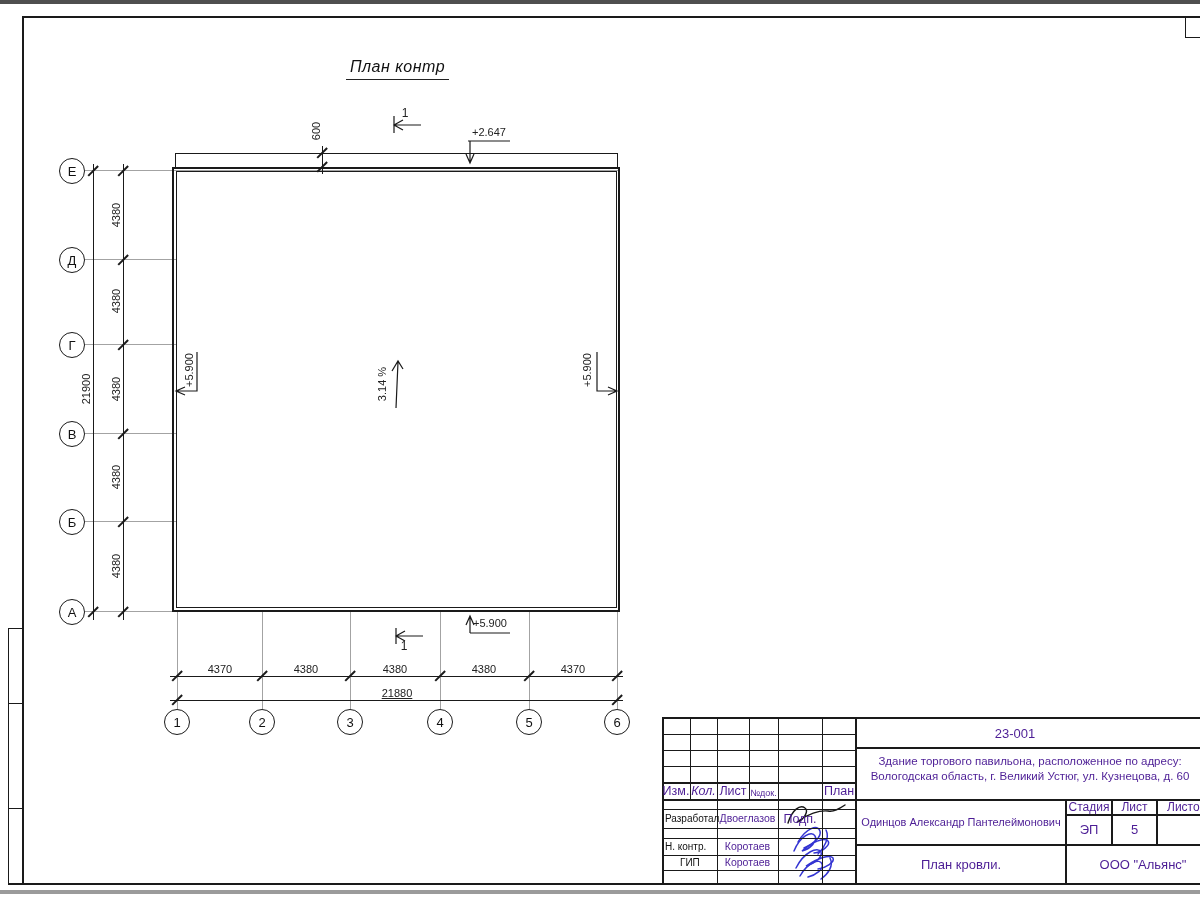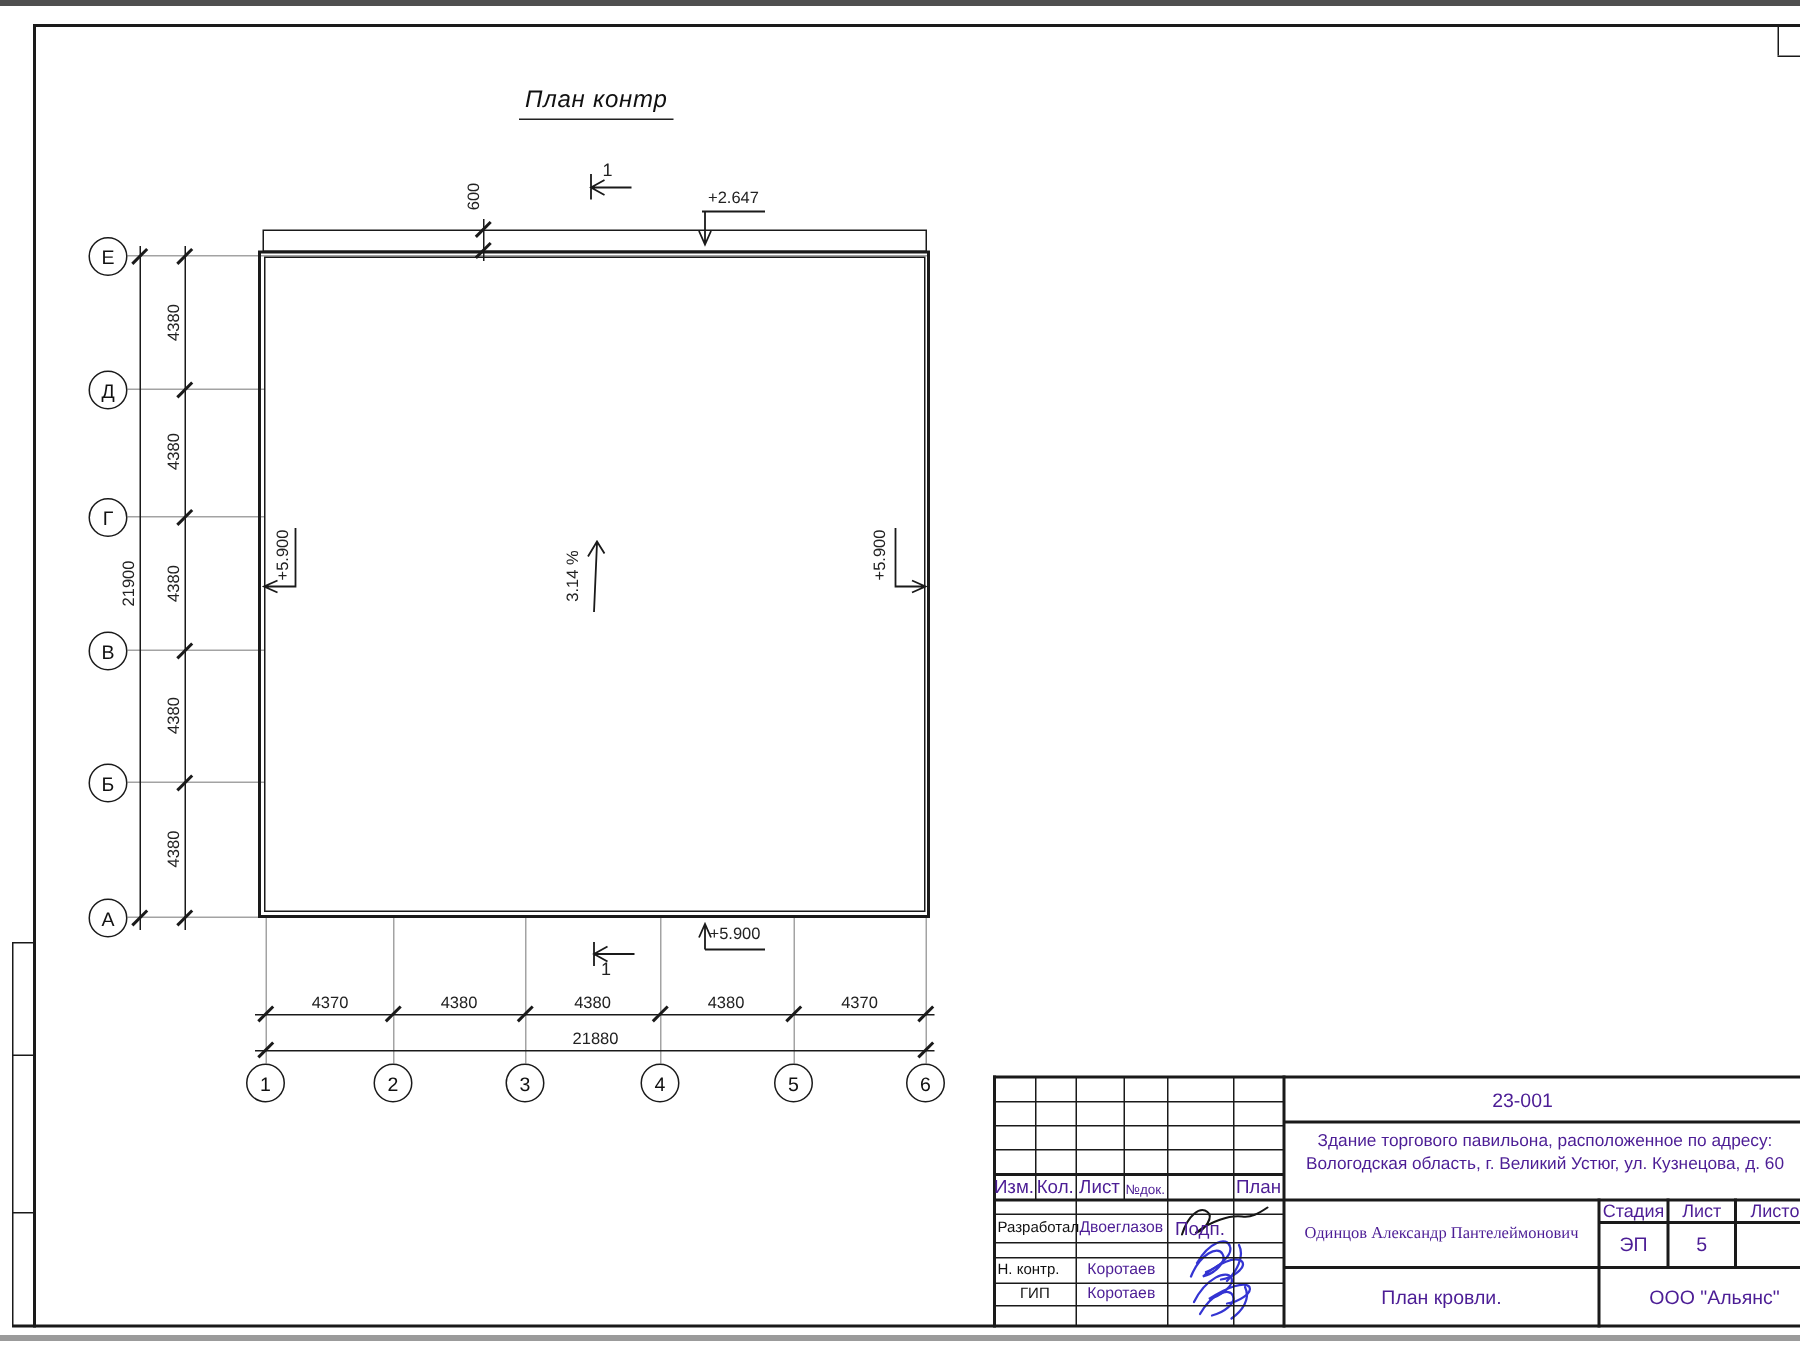--- a/index.html
+++ b/index.html
@@ -131,21 +131,21 @@
   <div class="lab rot" style="left:91px;top:471px;width:50px;">4380</div>
   <div class="lab rot" style="left:91px;top:560px;width:50px;">4380</div>
   <div class="lab rot" style="left:61px;top:383px;width:50px;">21900</div>
   <div class="lab rot" style="left:291px;top:125px;width:50px;">600</div>
 
   <div class="lab" style="left:195px;top:663px;width:50px;">4370</div>
   <div class="lab" style="left:281px;top:663px;width:50px;">4380</div>
   <div class="lab" style="left:370px;top:663px;width:50px;">4380</div>
   <div class="lab" style="left:459px;top:663px;width:50px;">4380</div>
   <div class="lab" style="left:548px;top:663px;width:50px;">4370</div>
-  <div class="lab" style="left:372px;top:687px;width:50px;">21880</div>
+  <div class="lab" style="left:372px;top:687px;width:50px;text-decoration:underline;">21880</div>
 
   <div class="lab" style="left:464px;top:126px;width:50px;">+2.647</div>
   <div class="lab rot" style="left:164px;top:364px;width:50px;">+5.900</div>
   <div class="lab rot" style="left:562px;top:364px;width:50px;">+5.900</div>
   <div class="lab" style="left:465px;top:617px;width:50px;">+5.900</div>
   <div class="lab rot" style="left:357px;top:378px;width:50px;">3.14 %</div>
   <div class="lab" style="left:399px;top:106px;width:12px;font-size:12px;">1</div>
   <div class="lab" style="left:398px;top:639px;width:12px;font-size:12px;">1</div>
 
   <svg class="anno" width="1200" height="900" viewBox="0 0 1200 900">
@@ -195,32 +195,32 @@
   <div class="vl" style="left:778px;top:718px;height:82px;"></div>
   <div class="vl" style="left:822px;top:718px;height:82px;"></div>
   <div class="vl" style="left:717px;top:800px;height:84px;"></div>
   <div class="vl" style="left:778px;top:800px;height:84px;"></div>
   <div class="vl" style="left:822px;top:800px;height:84px;"></div>
 
   <div class="tb" style="left:965px;top:726px;width:100px;font-size:13px;">23-001</div>
   <div class="tb" style="left:858px;top:755px;width:344px;font-size:11.5px;">Здание торгового павильона, расположенное по адресу:</div>
   <div class="tb" style="left:858px;top:770px;width:344px;font-size:11.5px;">Вологодская область, г. Великий Устюг, ул. Кузнецова, д. 60</div>
   <div class="tb" style="left:662px;top:784px;width:28px;font-size:12.5px;">Изм.</div>
-  <div class="tb" style="left:690px;top:784px;width:27px;font-size:12.5px;">Кол.</div>
+  <div class="tb" style="left:690px;top:784px;width:27px;font-size:12.5px;font-style:italic;">Кол.</div>
   <div class="tb" style="left:717px;top:784px;width:32px;font-size:12.5px;">Лист</div>
   <div class="tb" style="left:749px;top:788px;width:29px;font-size:9px;">№док.</div>
   <div class="tb" style="left:778px;top:784px;width:44px;font-size:12.5px;margin-top:28px;">Подп.</div>
   <div class="tb" style="left:822px;top:784px;width:34px;font-size:12.5px;">План</div>
   <div class="tbl" style="left:665px;top:813px;font-size:10px;">Разработал</div>
   <div class="tb" style="left:717px;top:812px;width:61px;font-size:10.5px;">Двоеглазов</div>
   <div class="tbl" style="left:665px;top:841px;font-size:10px;">Н. контр.</div>
   <div class="tb" style="left:717px;top:840px;width:61px;font-size:10.5px;">Коротаев</div>
   <div class="tbl" style="left:665px;top:857px;font-size:10px;padding-left:15px;">ГИП</div>
   <div class="tb" style="left:717px;top:856px;width:61px;font-size:10.5px;">Коротаев</div>
-  <div class="tb" style="left:861px;top:816px;width:200px;font-size:11px;font-family:Liberation Serif, serif;">Одинцов Александр Пантелеймонович</div>
+  <div class="tb" style="left:861px;top:816px;width:200px;font-size:11px;">Одинцов Александр Пантелеймонович</div>
   <div class="tb" style="left:1067px;top:800px;width:44px;font-size:12px;">Стадия</div>
   <div class="tb" style="left:1113px;top:800px;width:43px;font-size:12px;">Лист</div>
   <div class="tb" style="left:1159px;top:800px;width:55px;font-size:12px;">Листов</div>
   <div class="tb" style="left:1067px;top:822px;width:44px;font-size:13px;">ЭП</div>
   <div class="tb" style="left:1113px;top:822px;width:43px;font-size:13px;">5</div>
   <div class="tb" style="left:861px;top:857px;width:200px;font-size:13px;">План кровли.</div>
   <div class="tb" style="left:1068px;top:857px;width:150px;font-size:13px;">ООО "Альянс"</div>
 
 </div>
 

